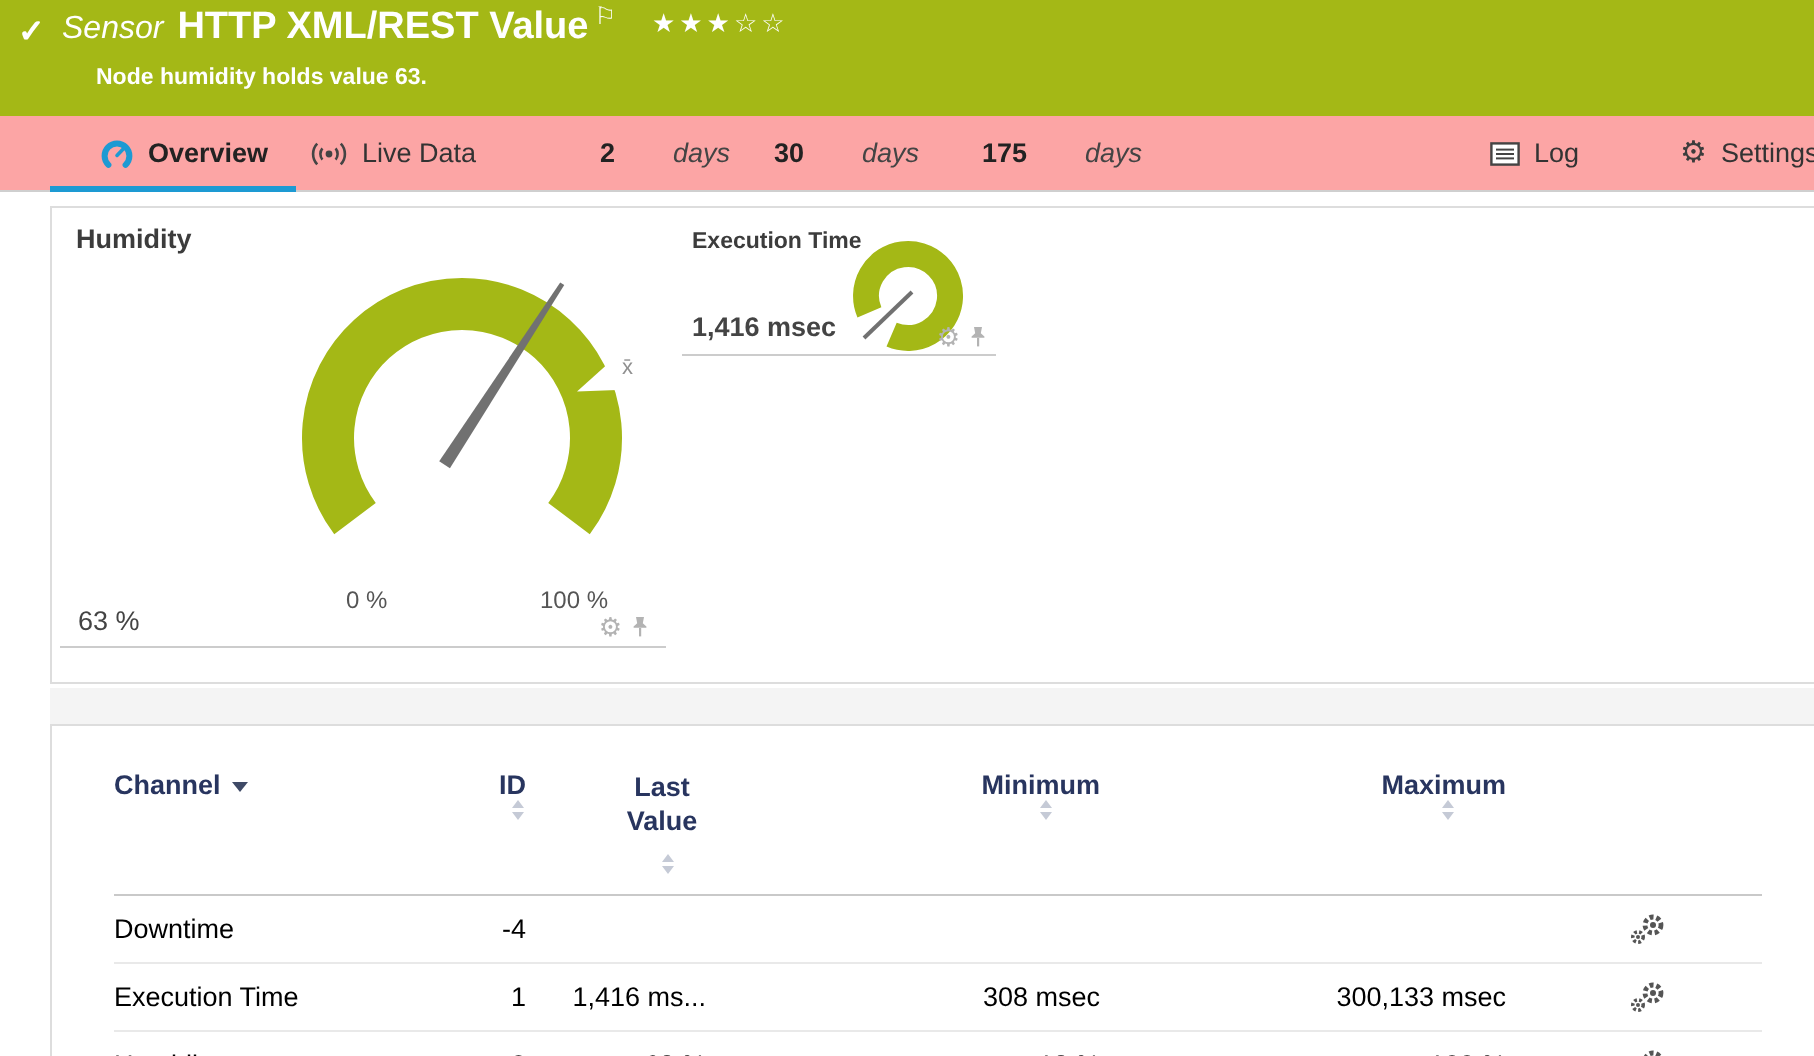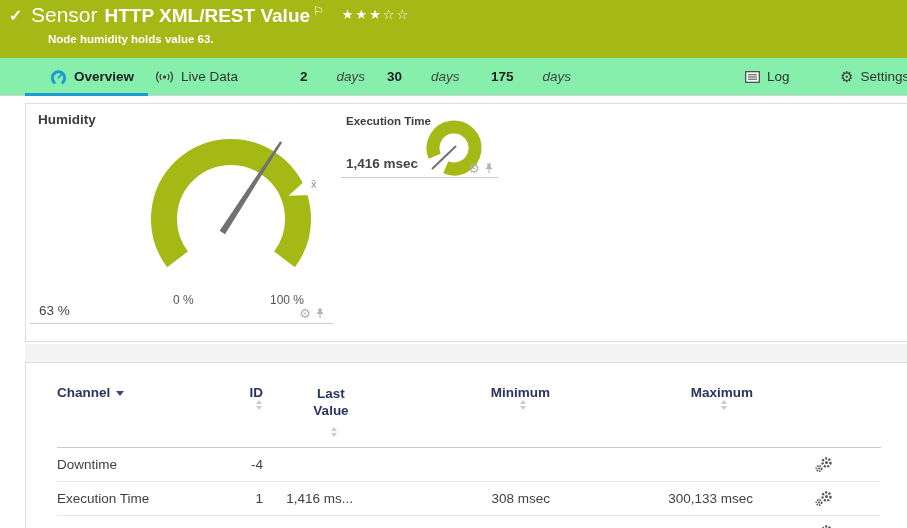--- a/index.html
+++ b/index.html
@@ -3,28 +3,28 @@
 <meta charset="utf-8">
 <style>
   html,body{margin:0;padding:0;background:#fff;}
   .page{position:relative;width:907px;height:528px;overflow:hidden;
         font-family:"Liberation Sans",sans-serif;background:#fff;}
 
   
   .topbar{position:absolute;left:0;top:0;width:907px;height:58px;background:#a4b816;color:#fff;}
   .check{position:absolute;left:9px;top:6px;font-size:16px;font-weight:bold;}
   .titleline{position:absolute;left:31px;top:3px;white-space:nowrap;}
-  .kind{font-size:21px;margin-right:7px;}
+  .kind{font-style:italic;font-size:16px;margin-right:7px;}
   .sensortitle{font-weight:bold;font-size:19px;}
   .flag{font-size:12px;position:relative;top:-7px;margin-left:3px;cursor:pointer;}
   .stars{margin-left:18px;font-size:13px;letter-spacing:2px;cursor:pointer;position:relative;top:-3px;}
   .subtitle{position:absolute;left:48px;top:33px;font-size:11.5px;font-weight:bold;}
 
   
-  .tabbar{position:absolute;left:0;top:58px;width:907px;height:38px;background:#86efac;
+  .tabbar{position:absolute;left:0;top:58px;width:907px;height:38px;background:#fca5a5;
           border-bottom:1px solid #cfcfcf;box-sizing:border-box;}
   .tab{position:absolute;top:0;height:37px;display:flex;align-items:center;gap:7px;
        font-size:13.5px;color:#333;cursor:pointer;white-space:nowrap;}
   .tab.active .tlabel{font-weight:bold;color:#222;}
   .tnum{font-weight:bold;color:#222;}
   .tunit{color:#444;margin-left:22px;font-style:italic;}
   .underline{position:absolute;left:25px;bottom:-1px;width:123px;height:3px;background:#1d9ad3;}
 
   
   .card{position:absolute;background:#fff;border:1px solid #ddd;box-sizing:border-box;}
@@ -59,21 +59,21 @@
   .hid,.hmin,.hmax{justify-self:end;display:flex;align-items:center;cursor:pointer;flex-direction:column;}
   .hlast{justify-self:stretch;text-align:center;padding-left:46px;line-height:17px;cursor:pointer;}
   .descarrow{width:0;height:0;border-left:4px solid transparent;border-right:4px solid transparent;
              border-top:5px solid #3f4a66;margin-top:2px;}
   .sort{display:inline-flex;flex-direction:column;margin-left:5px;gap:2px;vertical-align:1px;cursor:pointer;}
   .sort .up{width:0;height:0;border-left:3.5px solid transparent;border-right:3.5px solid transparent;
             border-bottom:4px solid #c5cad6;}
   .sort .dn{width:0;height:0;border-left:3.5px solid transparent;border-right:3.5px solid transparent;
             border-top:4px solid #c5cad6;}
   .trow{display:grid;grid-template-columns:175px 31px 90px 197px 203px auto;height:33px;
-        align-items:center;border-bottom:1px solid #e9e9e9;font-size:13.5px;color:#404040;}
+        align-items:center;border-bottom:1px solid #e9e9e9;font-size:13.5px;color:#000000;}
   .cch{justify-self:start;}
   .cid,.clast,.cmin,.cmax{justify-self:end;}
   .cact{justify-self:end;padding-right:48px;cursor:pointer;line-height:0;}
 </style>
 </head>
 <body>
 
 <div class="page">
 
   <header class="topbar">

